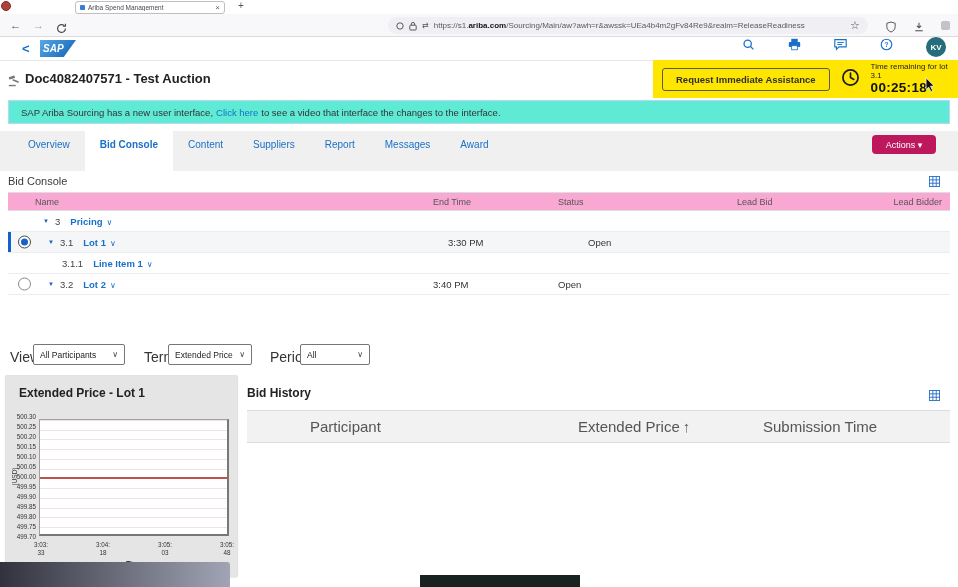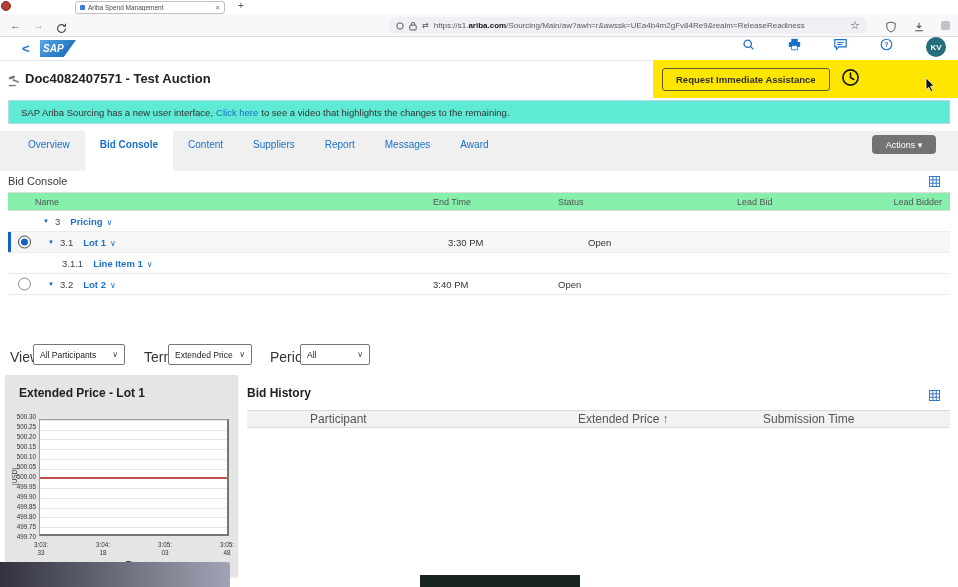--- a/index.html
+++ b/index.html
@@ -60,30 +60,30 @@
 
   
   #banner { position:absolute; left:8px; top:100px; width:942px; height:24px; background:#5eead4;
     border:1px solid #b9d7ef; display:flex; align-items:center; padding-left:12px; font-size:9.5px; color:#333; }
   #banner a { color:#1a70c8; text-decoration:none; margin:0 3px; }
 
   
   #tabstrip { position:absolute; left:0; top:131px; width:958px; height:40px; background:#f0f0f0; display:flex; padding-left:13px; }
   .nav-tab { padding:0 15px; line-height:27px; font-size:10px; color:#1a70c8; cursor:default; white-space:nowrap; }
   .nav-tab.active { background:#fff; font-weight:600; }
-  .actions-btn { position:absolute; right:22px; top:4px; width:64px; height:19px; background:#737373;
+  .actions-btn { position:absolute; right:22px; top:4px; width:64px; height:19px; background:#be185d;
     border:none; border-radius:4px; color:#fff; font-size:9px; font-family:inherit; }
 
   
   .section-title { position:absolute; left:8px; top:175px; font-size:11px; font-weight:500; color:#3a3a3a; }
   .grid-icon { position:absolute; }
   #bc-grid-icon { left:929px; top:173px; }
   #bc-table { position:absolute; left:8px; top:192px; width:942px; }
   .bc-row, .bc-head { display:grid; grid-template-columns:425px 125px 142px 110px 140px; align-items:center; }
-  .bc-head { height:19px; background:#86efac; border-top:1px solid #dddddd; border-bottom:1px solid #dddddd;
+  .bc-head { height:19px; background:#f9a8d4; border-top:1px solid #dddddd; border-bottom:1px solid #dddddd;
     font-size:9px; color:#555; }
   .bc-head .c-name { padding-left:27px; }
   .bc-head .c-leadbid { padding-left:37px; }
   .bc-head .c-leadbidder { text-align:right; padding-right:8px; }
   .bc-row { height:21px; border-bottom:1px solid #ececec; position:relative; font-size:9.5px; color:#333; }
   .bc-row.selected { background:#f5f6f8;gap:15px; }
   .bc-row.selected::before { content:""; position:absolute; left:0; top:0; bottom:0; width:3px; background:#1660c9; }
   .name-cell { position:relative; height:100%; }
   .tri { position:absolute; top:50%; transform:translateY(-50%); font-size:6px; color:#1660c9; }
   .flow { position:absolute; top:50%; transform:translateY(-50%); white-space:nowrap; }
@@ -124,22 +124,22 @@
   .legend { position:absolute; left:33px; top:193px; width:190px; display:flex; justify-content:center;
     align-items:center; gap:4px; }
   .diamond { font-size:7px; color:#c0504d; line-height:1; }
   .legend-label { font-size:7px; color:#8d4a42; }
 
   
   .bh-title { position:absolute; left:247px; top:386px; font-size:12px; font-weight:700; color:#222; }
   #bh-grid-icon { left:929px; top:387px; }
   #bh-table { position:absolute; left:247px; top:410px; width:703px; }
   .bh-head, .bh-row { display:grid; grid-template-columns:331px 185px 187px; align-items:center; }
-  .bh-head { height:18px; background:#f2f2f2; border-top:1px solid #dcdcdc; border-bottom:1px solid #dcdcdc;
-    font-size:12px; color:#555; }
+  .bh-head { height:33px; background:#f2f2f2; border-top:1px solid #dcdcdc; border-bottom:1px solid #dcdcdc;
+    font-size:15px; color:#555; }
   .bh-head .c-part { padding-left:63px; }
   .sort-arrow { color:#666; margin-left:3px; }
   .bh-row { height:28px; border-bottom:1px solid #dcdcdc; position:relative; font-size:9.5px; color:#333; }
   .part-cell { position:relative; height:100%; }
   .green-dot { position:absolute; left:5px; top:11px; width:6px; height:6px; background:#3fae49; }
   .person-icon { position:absolute; left:14px; top:8px; }
   .part-link { position:absolute; left:63px; top:50%; transform:translateY(-50%); white-space:nowrap;
     color:#1a70c8; font-weight:600; text-decoration:none; }
 
   
@@ -241,32 +241,36 @@
     </span>
     <h1 class="doc-title">Doc4082407571 - Test Auction</h1>
     <div class="yellow-band">
       <button class="assist-btn">Request Immediate Assistance</button>
       <span>
         <svg viewBox="0 0 20 20" width="19" height="19">
             <circle cx="10" cy="10" r="8" fill="none" stroke="#1c1c1c" stroke-width="1.8"></circle>
             <path d="M10 5.5V10l3.5 2" fill="none" stroke="#1c1c1c" stroke-width="1.8" stroke-linecap="round"></path>
           </svg>
       </span>
+      <div class="time-block">
+        <div class="time-label">Time remaining for lot 3.1</div>
+        <div class="time-value">00:25:18</div>
+      </div>
       <span class="cursor">
         <svg viewBox="0 0 12 18" width="11" height="16">
             <path d="M1 1l9 9-4 .5 2.5 5-2 1-2.5-5L1 14z" fill="#111" stroke="#fff" stroke-width="0.8"></path>
           </svg>
       </span>
     </div>
   </div>
 
   <div id="banner">
     <span>SAP Ariba Sourcing has a new user interface,</span>
     <a href="#">Click here</a>
-    <span>to see a video that highlights the changes to the remaining.</span>
+    <span>to see a video that interface the changes to the interface.</span>
   </div>
 
   <div id="tabstrip">
     <div class="nav-tab">Overview</div>
     <div class="nav-tab active">Bid Console</div>
     <div class="nav-tab">Content</div>
     <div class="nav-tab">Suppliers</div>
     <div class="nav-tab">Report</div>
     <div class="nav-tab">Messages</div>
     <div class="nav-tab">Award</div>

